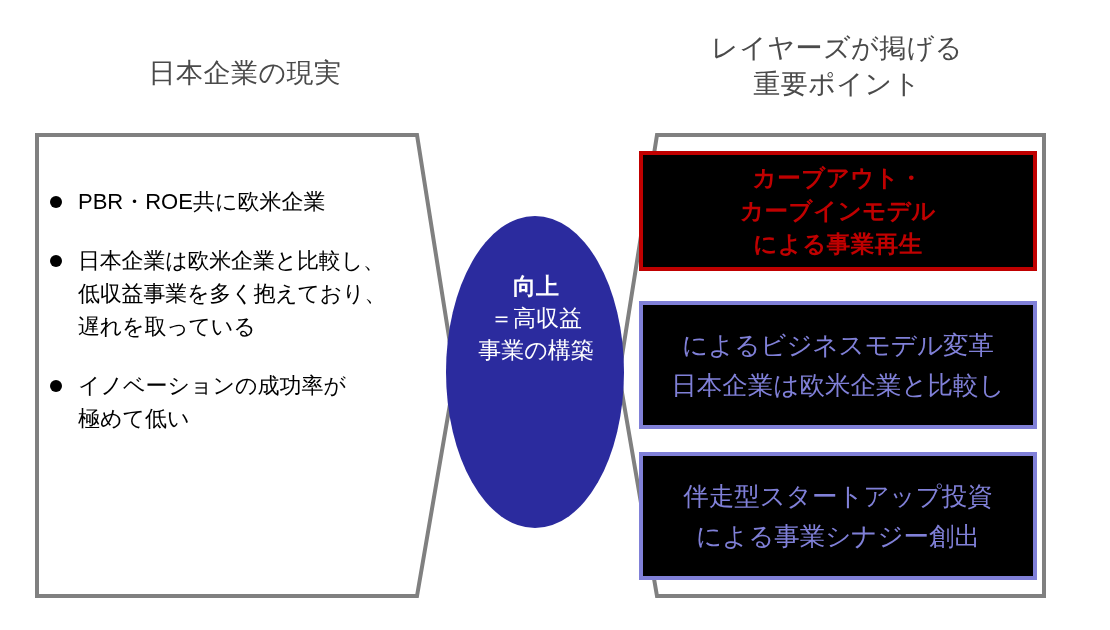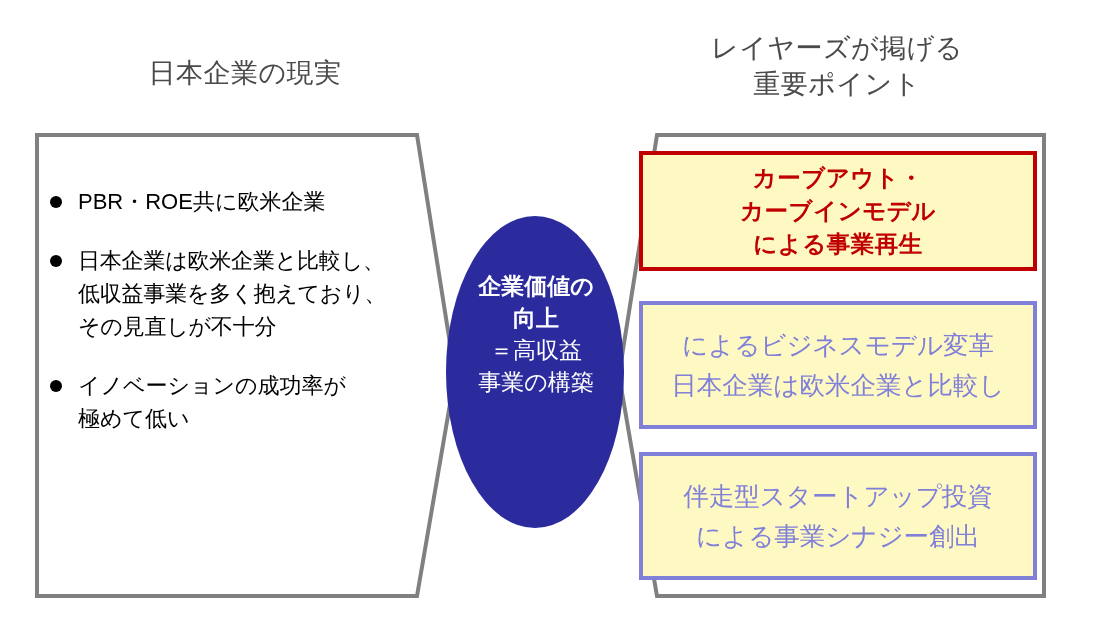--- a/index.html
+++ b/index.html
@@ -103,21 +103,21 @@
   .ell-line.strong { font-weight: bold; }
 
   
   .side-box {
     position: absolute;
     box-sizing: border-box;
     display: flex;
     align-items: center;
     justify-content: center;
     text-align: center;
-    background: #fef9c3;
+    background: #000000;
   }
   .side-box .box-line {
     display: block;
     white-space: nowrap;
   }
 
   #box-carveout {
     left: 639px;
     top: 151px;
     width: 398px;
@@ -187,33 +187,32 @@
 
     <div class="bullet-item">
       <span class="bullet-dot"></span>
       <span class="bullet-line">PBR・ROE共に欧米企業</span>
     </div>
 
     <div class="bullet-item bold">
       <span class="bullet-dot"></span>
       <span class="bullet-line">日本企業は欧米企業と比較し、</span>
       <span class="bullet-line">低収益事業を多く抱えており、</span>
-      <span class="bullet-line">その見直しが不十分</span>
+      <span class="bullet-line">遅れを取っている</span>
     </div>
 
     <div class="bullet-item">
       <span class="bullet-dot"></span>
       <span class="bullet-line">イノベーションの成功率が</span>
       <span class="bullet-line">極めて低い</span>
     </div>
 
   </div>
 
   <div id="ellipse-text">
-    <span class="ell-line strong">企業価値の</span>
     <span class="ell-line strong">向上</span>
     <span class="ell-line">＝高収益</span>
     <span class="ell-line">事業の構築</span>
   </div>
 
   <div class="side-box" id="box-carveout">
     <div class="box-text">
       <span class="box-line">カーブアウト・</span>
       <span class="box-line">カーブインモデル</span>
       <span class="box-line">による事業再生</span>

